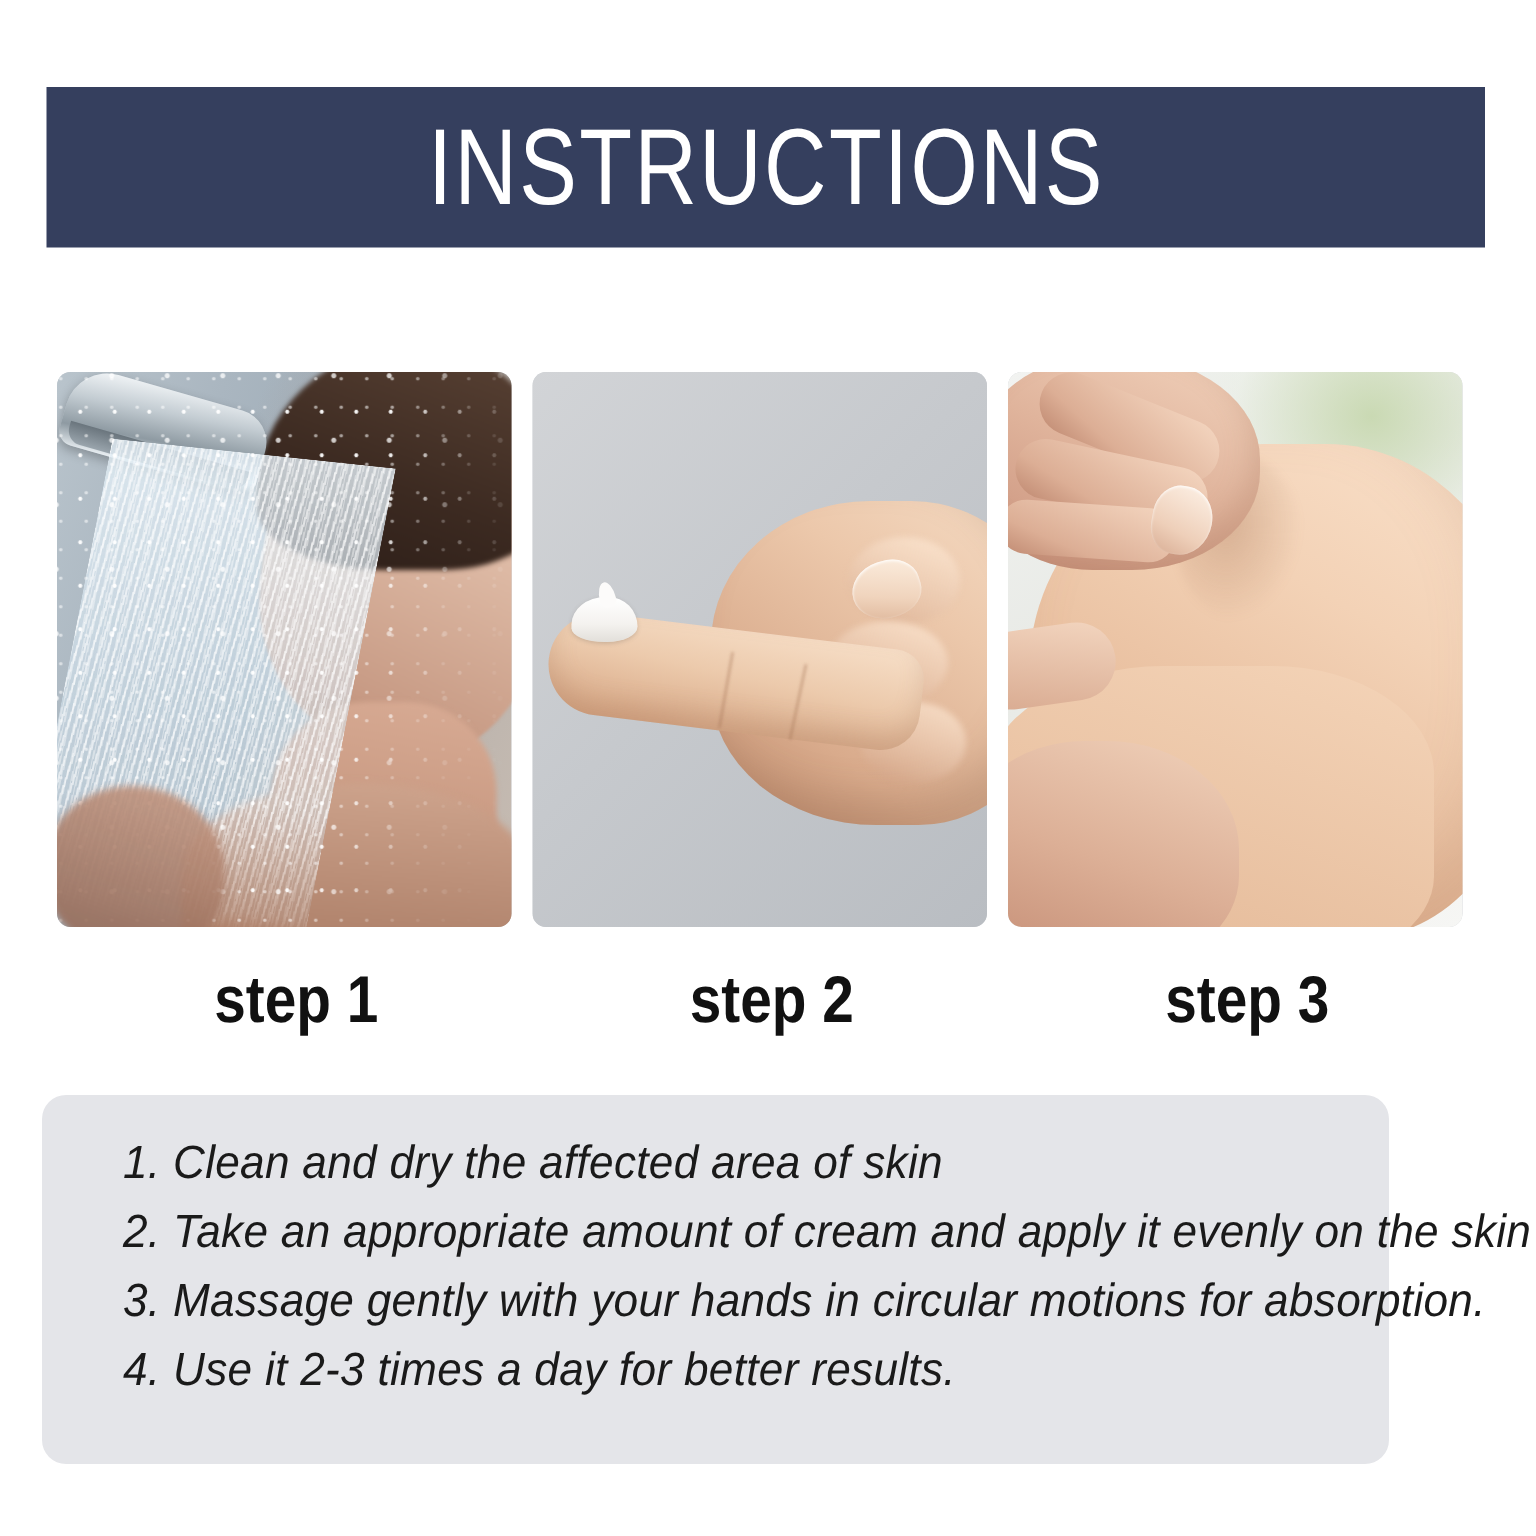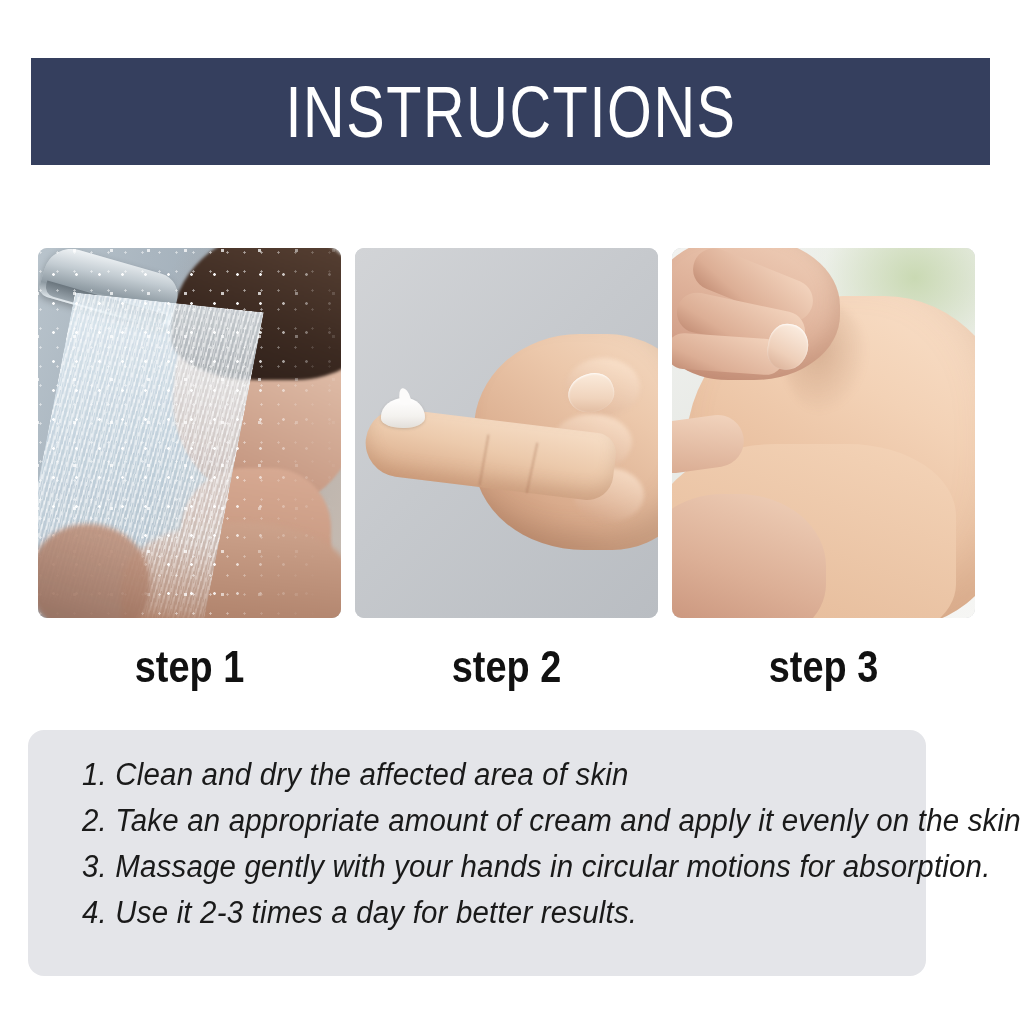--- a/index.html
+++ b/index.html
@@ -340,20 +340,21 @@
 
   
   .labels {
     position: absolute;
     left: 38px;
     top: 640px;
     width: 952px;
     height: 54px;
     display: flex;
     gap: 14px;
+    justify-content: center;
   }
   .label {
     width: 303px;
     text-align: center;
     color: #111111;
     font-family: "Liberation Sans Narrow", "Liberation Sans", sans-serif;
     font-size: 44px;
     font-weight: 700;
     letter-spacing: 0px;
     line-height: 54px;

